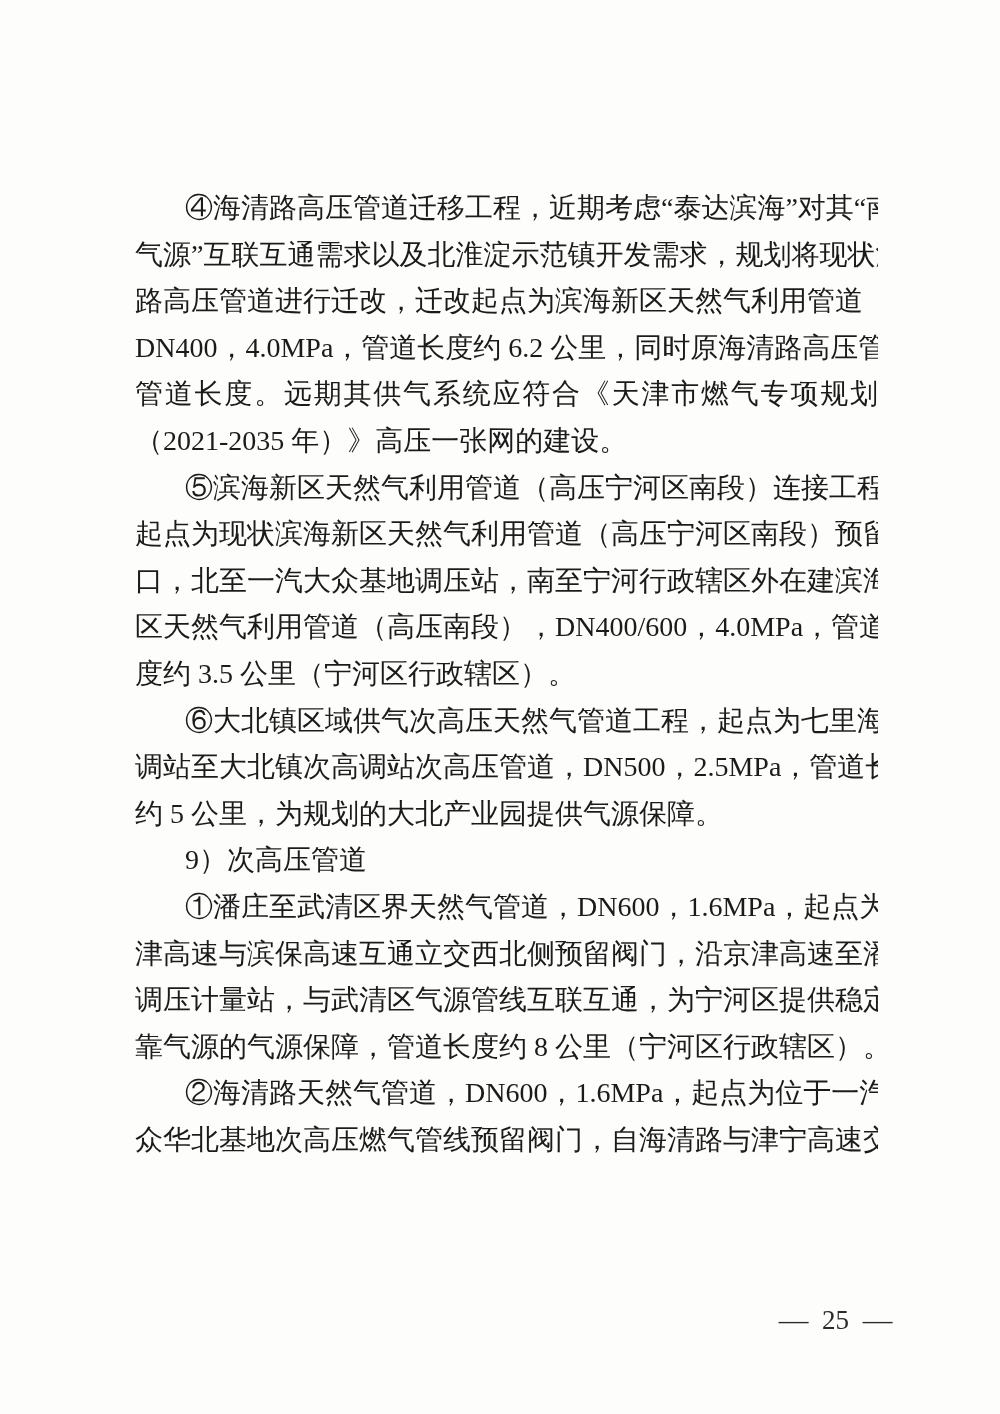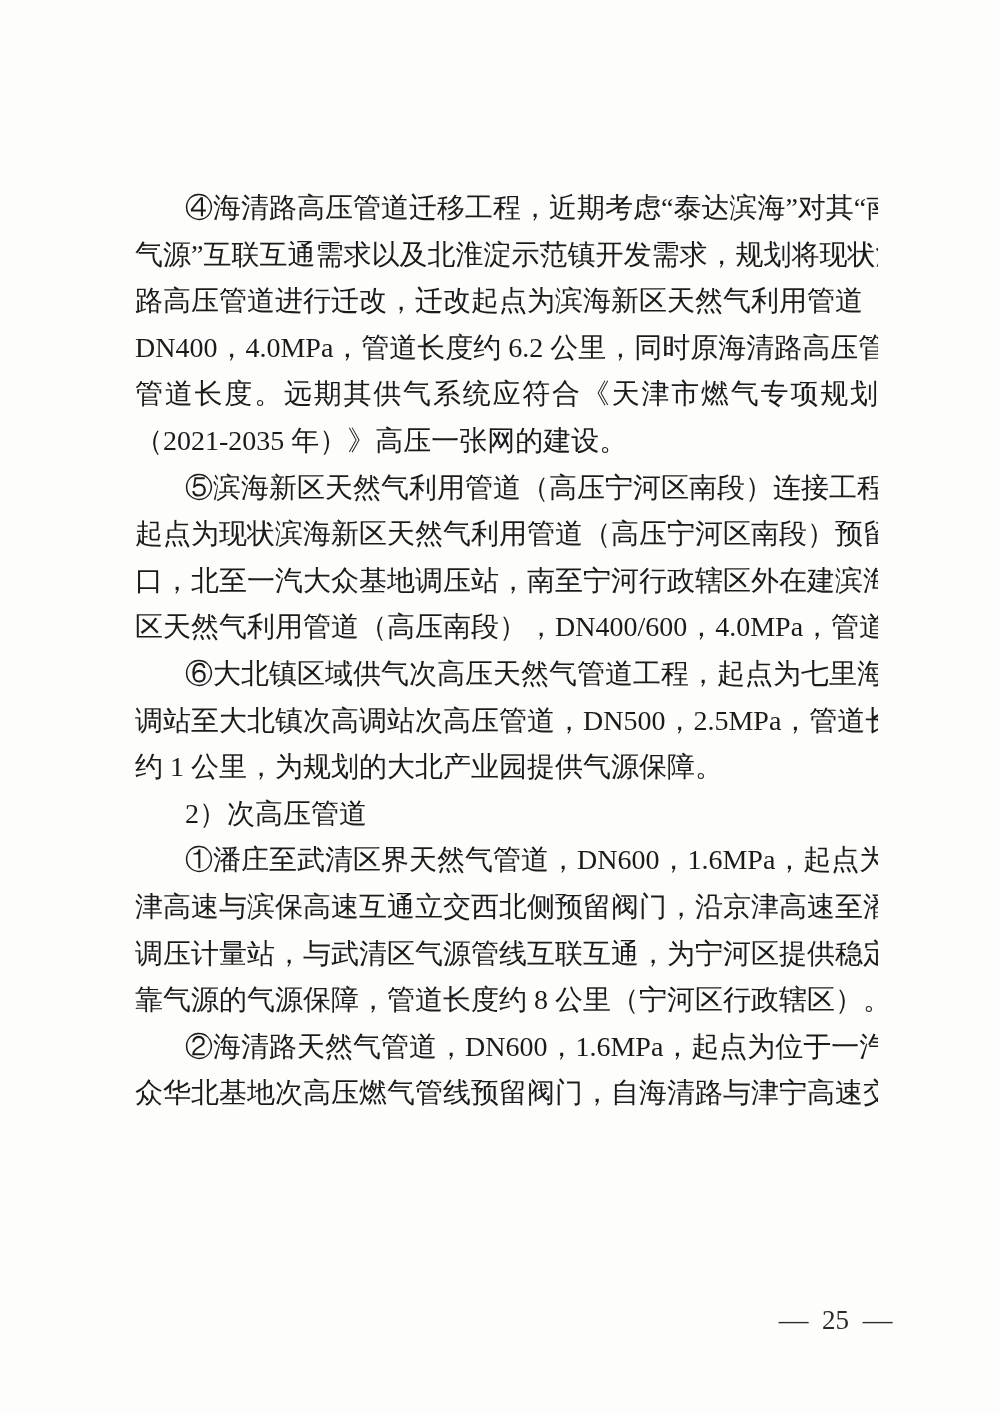--- a/index.html
+++ b/index.html
@@ -71,28 +71,29 @@
         <div class="line">路高压管道进行迁改，迁改起点为滨海新区天然气利用管道（高</div>
         <div class="line">DN400，4.0MPa，管道长度约 6.2 公里，同时原海清路高压管道</div>
         <div class="line">管道长度。远期其供气系统应符合《天津市燃气专项规划</div>
         <div class="line para-end">（2021-2035 年）》高压一张网的建设。</div>
       </div>
       <div class="paragraph">
         <div class="line first">⑤滨海新区天然气利用管道（高压宁河区南段）连接工程，</div>
         <div class="line">起点为现状滨海新区天然气利用管道（高压宁河区南段）预留接</div>
         <div class="line">口，北至一汽大众基地调压站，南至宁河行政辖区外在建滨海新</div>
         <div class="line">区天然气利用管道（高压南段），DN400/600，4.0MPa，管道长</div>
+        <div class="line para-end">度约 3.5 公里（宁河区行政辖区）。</div>
       </div>
       <div class="paragraph">
         <div class="line first">⑥大北镇区域供气次高压天然气管道工程，起点为七里海高</div>
         <div class="line">调站至大北镇次高调站次高压管道，DN500，2.5MPa，管道长度</div>
-        <div class="line para-end">约 1 公里，为规划的大北产业园提供气源保障。</div>
+        <div class="line para-end">约 5 公里，为规划的大北产业园提供气源保障。</div>
       </div>
       <div class="paragraph">
-        <div class="line first para-end">2）次高压管道</div>
+        <div class="line first para-end">9）次高压管道</div>
       </div>
       <div class="paragraph">
         <div class="line first">①潘庄至武清区界天然气管道，DN600，1.6MPa，起点为京</div>
         <div class="line">津高速与滨保高速互通立交西北侧预留阀门，沿京津高速至潘庄</div>
         <div class="line">调压计量站，与武清区气源管线互联互通，为宁河区提供稳定可</div>
         <div class="line para-end">靠气源的气源保障，管道长度约 8 公里（宁河区行政辖区）。</div>
       </div>
       <div class="paragraph">
         <div class="line first">②海清路天然气管道，DN600，1.6MPa，起点为位于一汽大</div>
         <div class="line">众华北基地次高压燃气管线预留阀门，自海清路与津宁高速交口</div>

